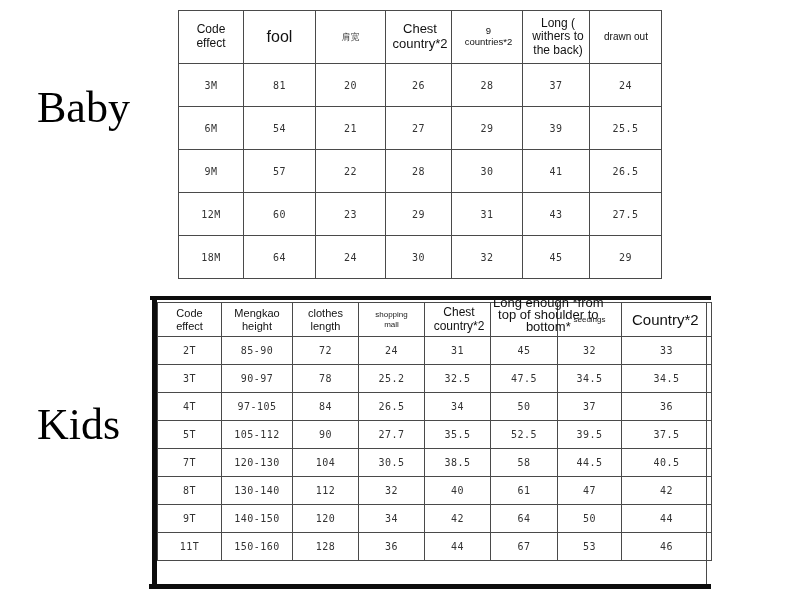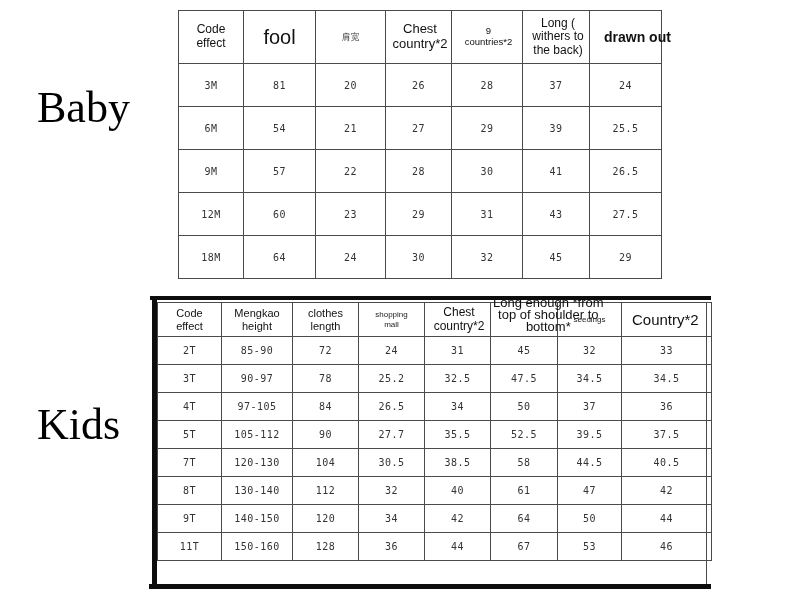--- a/index.html
+++ b/index.html
@@ -49,26 +49,26 @@
   #baby-table thead th { height: 52px; }
   #baby-table tbody td { height: 42px; }
 
   
   #kids-table { left: 157px; top: 302px; width: 546px; }
   #kids-table thead th { height: 33px; }
   #kids-table tbody td { height: 27px; }
 
   
   .b0 .hwrap { font-size: 12px; }
-  .b1 .hwrap { font-size: 20px; }
+  .b1 .hwrap { font-size: 16px; }
   .b2 .hwrap { font-size: 9px; color: #333; }
   .b3 { text-align: left; } .b3 .hwrap { font-size: 13px; padding-left: 3px; }
   .b4 { text-align: left; } .b4 .hwrap { font-size: 9.5px; padding-left: 3px; }
   .b5 { text-align: left; } .b5 .hwrap { font-size: 12px; padding-left: 4px; line-height: 1.1; }
-  .b6 { text-align: left; } .b6 .hwrap { font-size: 14px; width: max-content; margin-left: 14px; font-weight: bold; }
+  .b6 { text-align: left; } .b6 .hwrap { font-size: 10px; width: max-content; margin-left: 14px; }
 
   
   .k0 .hwrap, .k1 .hwrap, .k2 .hwrap { font-size: 11px; }
   .k3 .hwrap { font-size: 8px; color: #222; }
   .k4 { text-align: left; } .k4 .hwrap { font-size: 12px; padding-left: 3px; }
   .k5 { text-align: left; vertical-align: top; }
   .k5 .hwrap { font-size: 13px; line-height: 12px; width: max-content; margin-top: -9px; padding-left: 2px; }
   .k6 .hwrap { font-size: 8px; color: #222; }
   .k7 { text-align: left; } .k7 .hwrap { font-size: 15px; width: max-content; margin-left: 10px; }
 

